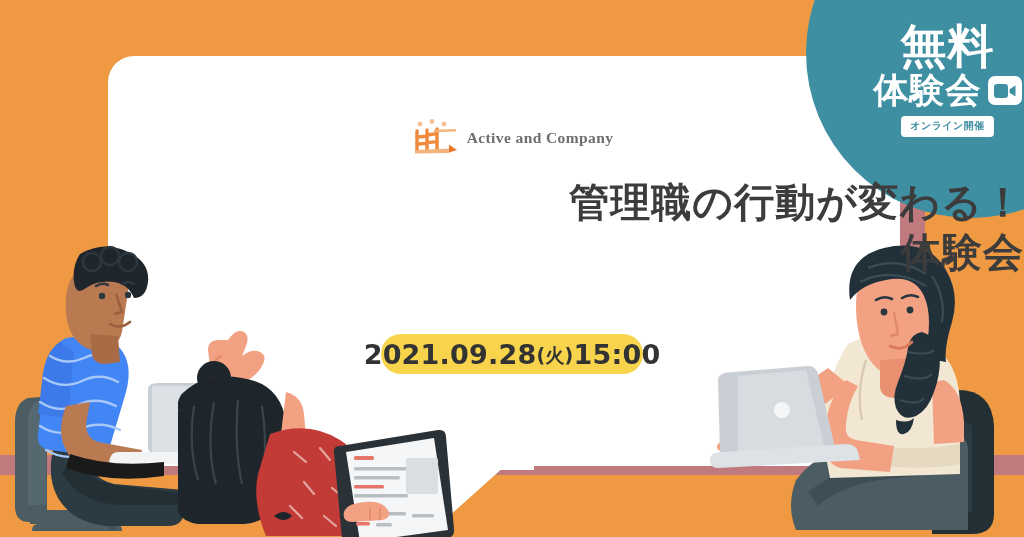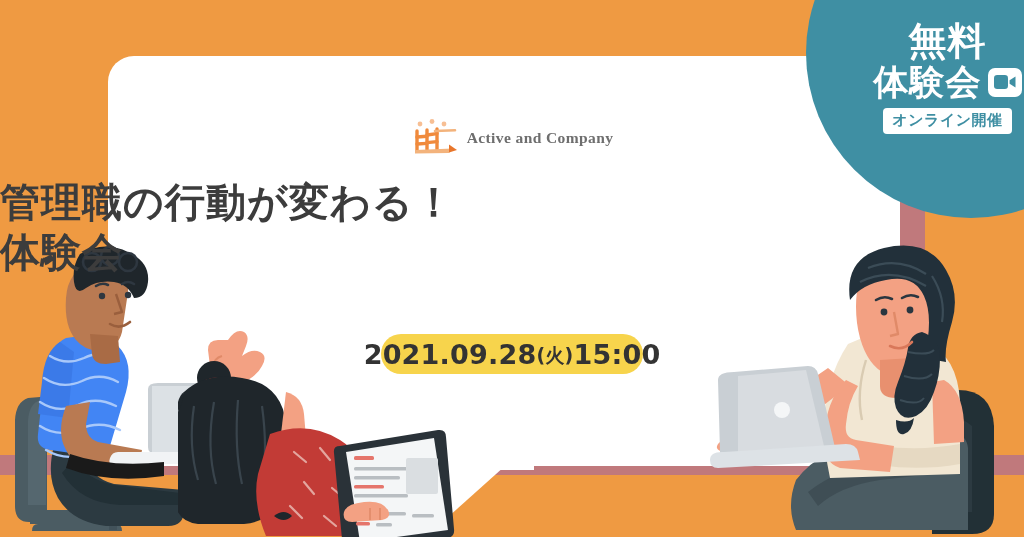--- a/index.html
+++ b/index.html
@@ -45,58 +45,58 @@
   .teal-circle{
     left:806px;top:-112px;width:330px;height:330px;
     border-radius:50%;background:#3F8FA3;
   }
   .badge-content{
     left:860px;top:22px;width:175px;height:120px;
     display:flex;flex-direction:column;align-items:center;
     justify-content:flex-start;
   }
   .badge-line1{
-    color:#ffffff;font-size:38px;font-weight:bold;line-height:1.05;
+    color:#ffffff;font-size:46px;font-weight:bold;line-height:1.05;
     letter-spacing:1px;
     font-family:"DejaVu Sans","Liberation Sans",sans-serif;
   }
   .badge-row2{display:flex;align-items:center;gap:6px;margin-top:2px;}
   .badge-line2{
     color:#ffffff;font-size:35px;font-weight:bold;line-height:1.05;
     letter-spacing:1px;
     font-family:"DejaVu Sans","Liberation Sans",sans-serif;
   }
   .cam-icon{
     width:34px;height:29px;background:#ffffff;border-radius:7px;
     display:flex;align-items:center;justify-content:center;
   }
   .cam-icon svg{display:block;}
   .badge-sub{
     margin-top:7px;background:#ffffff;border-radius:4px;
     padding:3px 9px 4px 9px;
-    color:#3F8FA3;font-size:15px;font-weight:bold;letter-spacing:0.5px;
+    color:#3F8FA3;font-size:10px;font-weight:bold;letter-spacing:0.5px;
     font-family:"DejaVu Sans","Liberation Sans",sans-serif;
     white-space:nowrap;
   }
 
   
   .logo-wrap{
     left:0;top:118px;width:1024px;height:40px;
     display:flex;align-items:center;justify-content:center;gap:4px;text-align:center;
   }
   .logo-mark{width:52px;height:38px;position:relative;}
   .logo-text{
     color:#6E6E6E;font-size:15.5px;font-weight:bold;letter-spacing:0.4px;
     font-family:"Liberation Serif","DejaVu Serif",serif;
   }
 
   
   .headline{
     left:0;top:178px;width:1024px;
-    text-align:left;color:#3C3C3C;
+    text-align:right;color:#3C3C3C;
     font-size:40px;font-weight:bold;line-height:1.24;
     letter-spacing:1px;
     font-family:Liberation Serif, serif;
   }
   .headline div{white-space:nowrap;}
 
   
   .date-pill{
     left:381px;top:334px;width:262px;height:40px;
     background:#F7D44C;border-radius:28px;

